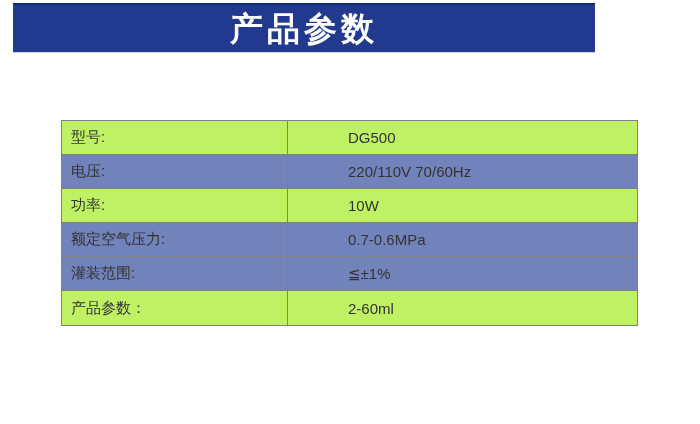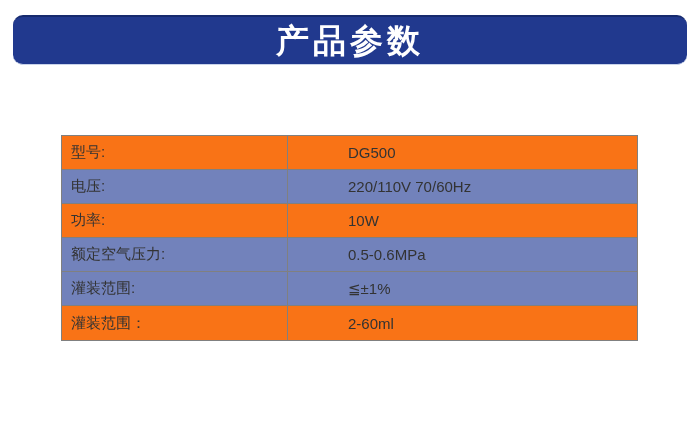--- a/index.html
+++ b/index.html
@@ -13,41 +13,40 @@
   * { margin: 0; padding: 0; box-sizing: border-box; }
   html, body {
     width: 700px; height: 424px;
     background: var(--page-bg);
     font-family: "Liberation Sans", "DejaVu Sans", sans-serif;
     position: relative;
     overflow: hidden;
   }
   .banner {
     position: absolute;
-    left: 13px; top: 15px;
-    width: 674px; height: 50px;
+    left: 13px; top: 3px;
+    width: 582px; height: 50px;
     background: var(--banner-bg);
     border-top: 2px solid #162a6e;
     border-bottom: 1px solid #c9d3ea;
-    display: flex; align-items: center; justify-content: center; border-radius: 10px;
+    display: flex; align-items: center; justify-content: center;
   }
   .banner-title {
     color: var(--banner-text);
     font-size: 33px;
     font-weight: bold;
     letter-spacing: 4px;
     line-height: 1;
   }
   .spec-table {
     position: absolute;
     left: 61px; top: 120px;
     width: 577px;
     border: 1px solid var(--border);
-    background: #f97316;
-    margin-top: 15px;
+    background: #bef264;
   }
   .row {
     display: flex;
     height: 34px;
     border-bottom: 1px solid var(--border);
   }
   .row:last-child { border-bottom: none; }
   .row.alt { background: var(--row-alt); }
   .cell {
     display: flex;
@@ -81,23 +80,23 @@
   <div class="row alt">
     <div class="cell label">电压:</div>
     <div class="cell value">220/110V 70/60Hz</div>
   </div>
   <div class="row">
     <div class="cell label">功率:</div>
     <div class="cell value">10W</div>
   </div>
   <div class="row alt">
     <div class="cell label">额定空气压力:</div>
-    <div class="cell value">0.5-0.6MPa</div>
+    <div class="cell value">0.7-0.6MPa</div>
   </div>
   <div class="row alt">
     <div class="cell label">灌装范围:</div>
     <div class="cell value">≦±1%</div>
   </div>
   <div class="row">
-    <div class="cell label">灌装范围：</div>
+    <div class="cell label">产品参数：</div>
     <div class="cell value">2-60ml</div>
   </div>
 </div>
 
 </body></html>

